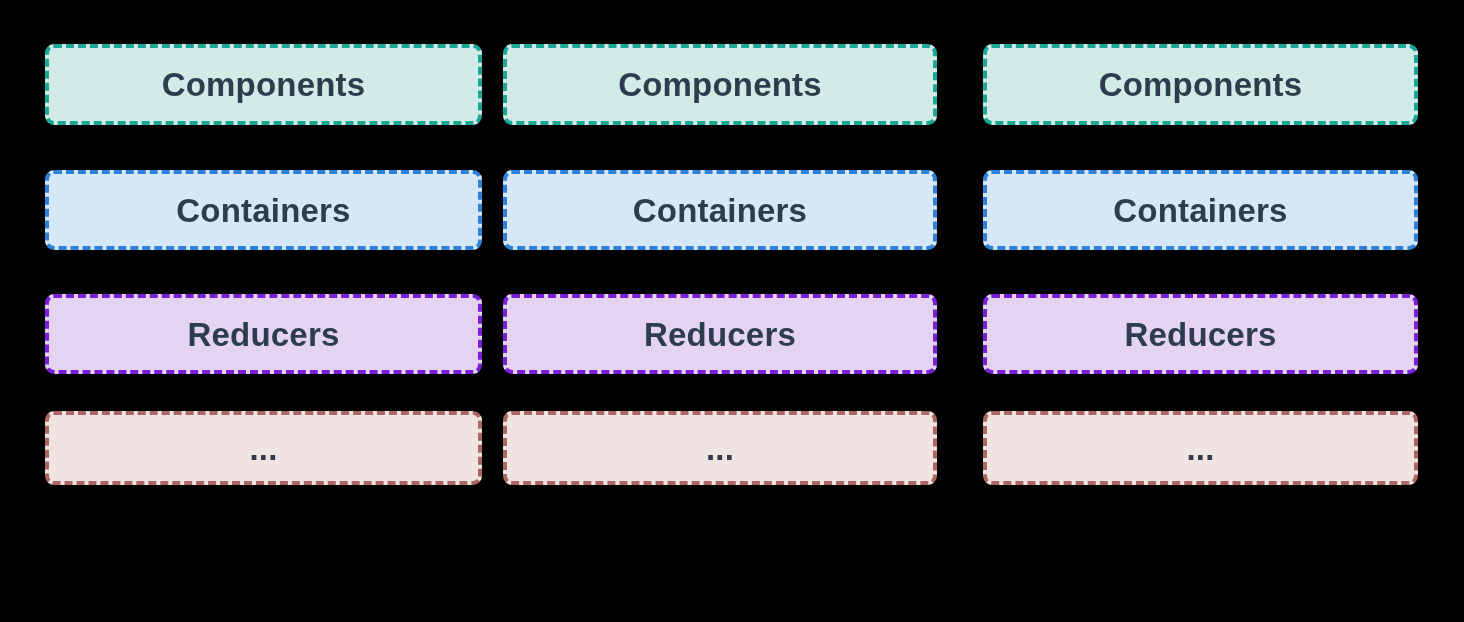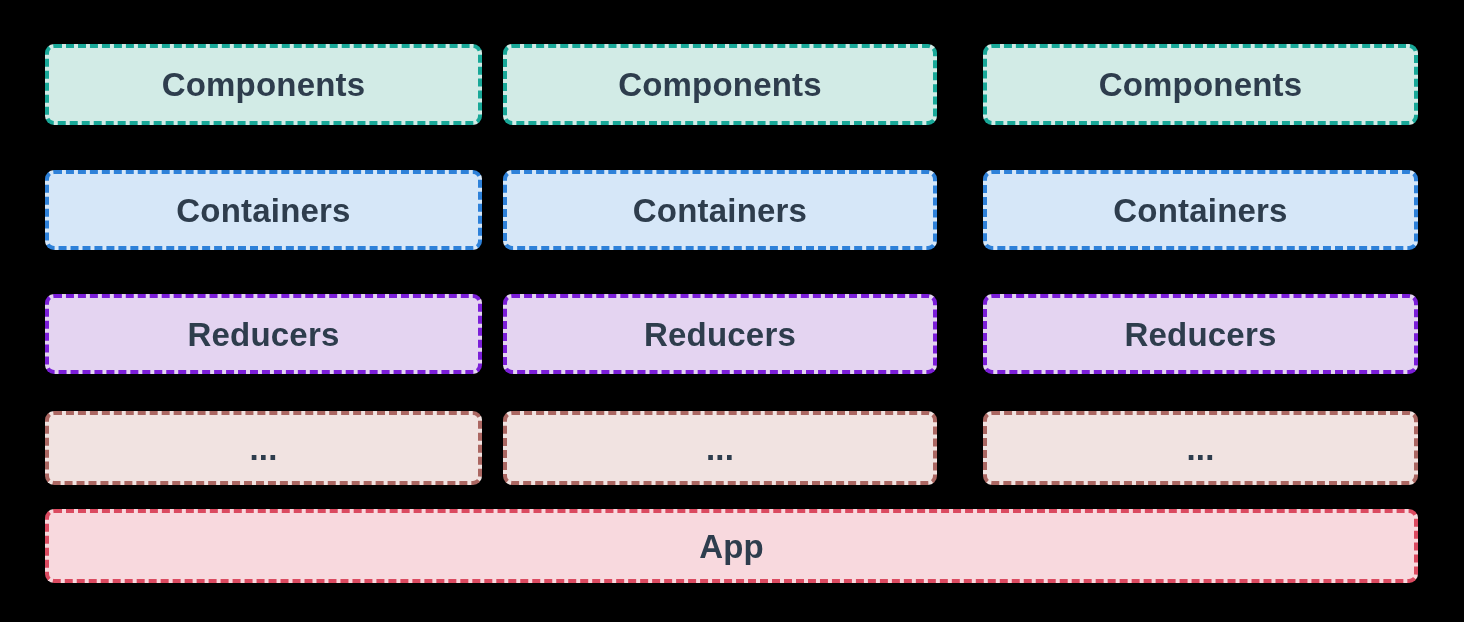--- a/index.html
+++ b/index.html
@@ -99,19 +99,14 @@
       <span class="label">...</span>
     </div>
     <div class="box col-2" style="background-color: rgb(241, 227, 225); border-color: rgb(171, 103, 98);">
       <span class="label">...</span>
     </div>
     <div class="box col-3" style="background-color: rgb(241, 227, 225); border-color: rgb(171, 103, 98);">
       <span class="label">...</span>
     </div>
   </div>
 
-  <div class="row row-app">
-    <div class="box col-full" style="background-color: rgb(248, 217, 222); border-color: rgb(219, 74, 96);">
-      <span class="label">App</span>
-    </div>
-  </div>
 
 </div>
 
 </body></html>

